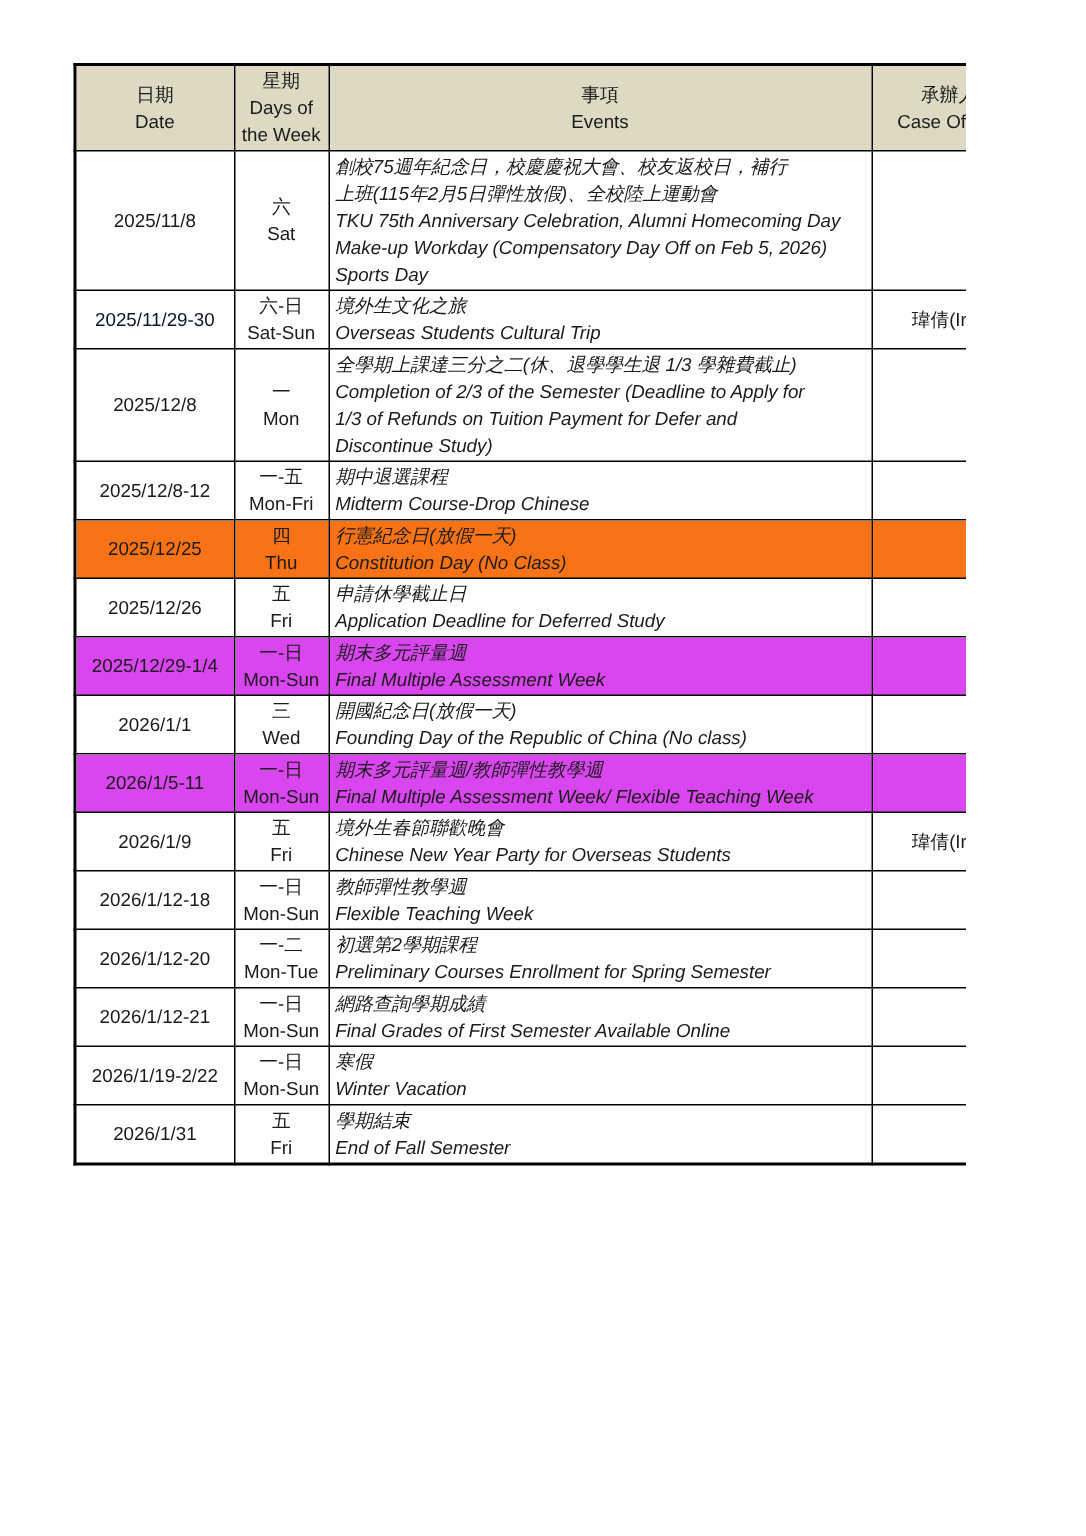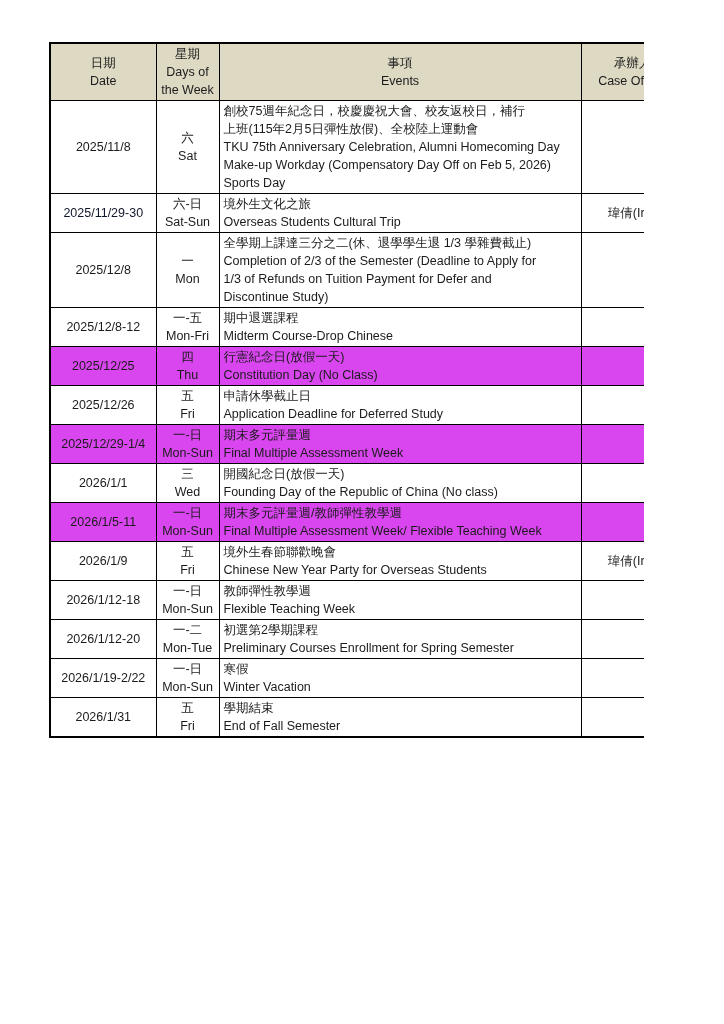--- a/index.html
+++ b/index.html
@@ -49,23 +49,23 @@
     padding: 2px;
   }
   td.date-cell {
     text-align: center;
     white-space: nowrap;
   }
   td.date-cell.red { color: #0f172a; }
   td.day-cell { text-align: center; }
   td.events-cell { text-align: left; padding-left: 4px; }
   td.officer-cell { text-align: center; padding-left: 3px; white-space: nowrap; }
-  .ev-line { white-space: normal; }
+  .ev-line { white-space: normal; font-style: italic; }
   tr.row-white { background: #ffffff; }
-  tr.row-green { background: #d946ef; }
+  tr.row-green { background: #f97316; }
   tr.row-blue  { background: #d946ef; }
 </style>
 </head>
 <body>
 
 <div class="page">
   <table class="calendar">
     <colgroup>
       <col class="c-date">
         <col class="c-day">
@@ -236,20 +236,32 @@
             <div>一-二</div>
             <div>Mon-Tue</div>
           </td>
           <td class="events-cell">
             <div class="ev-line">初選第2學期課程</div>
             <div class="ev-line">Preliminary Courses Enrollment for Spring Semester</div>
           </td>
           <td class="officer-cell"></td>
         </tr>
         <tr class="row-white">
+          <td class="date-cell">2026/1/12-21</td>
+          <td class="day-cell">
+            <div>一-日</div>
+            <div>Mon-Sun</div>
+          </td>
+          <td class="events-cell">
+            <div class="ev-line">網路查詢學期成績</div>
+            <div class="ev-line">Final Grades of First Semester Available Online</div>
+          </td>
+          <td class="officer-cell"></td>
+        </tr>
+        <tr class="row-white">
           <td class="date-cell">2026/1/19-2/22</td>
           <td class="day-cell">
             <div>一-日</div>
             <div>Mon-Sun</div>
           </td>
           <td class="events-cell">
             <div class="ev-line">寒假</div>
             <div class="ev-line">Winter Vacation</div>
           </td>
           <td class="officer-cell"></td>

